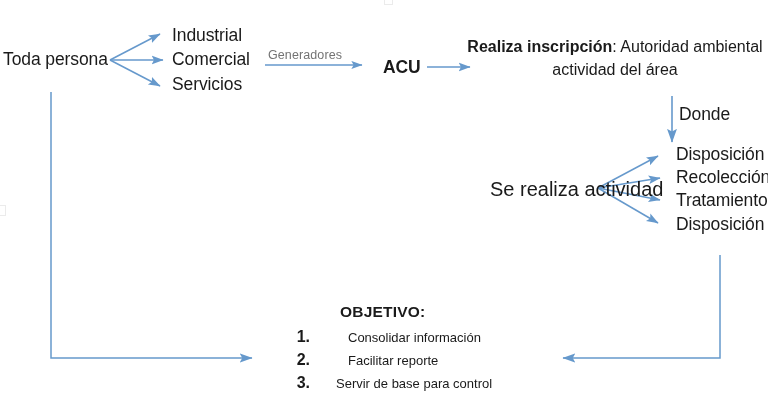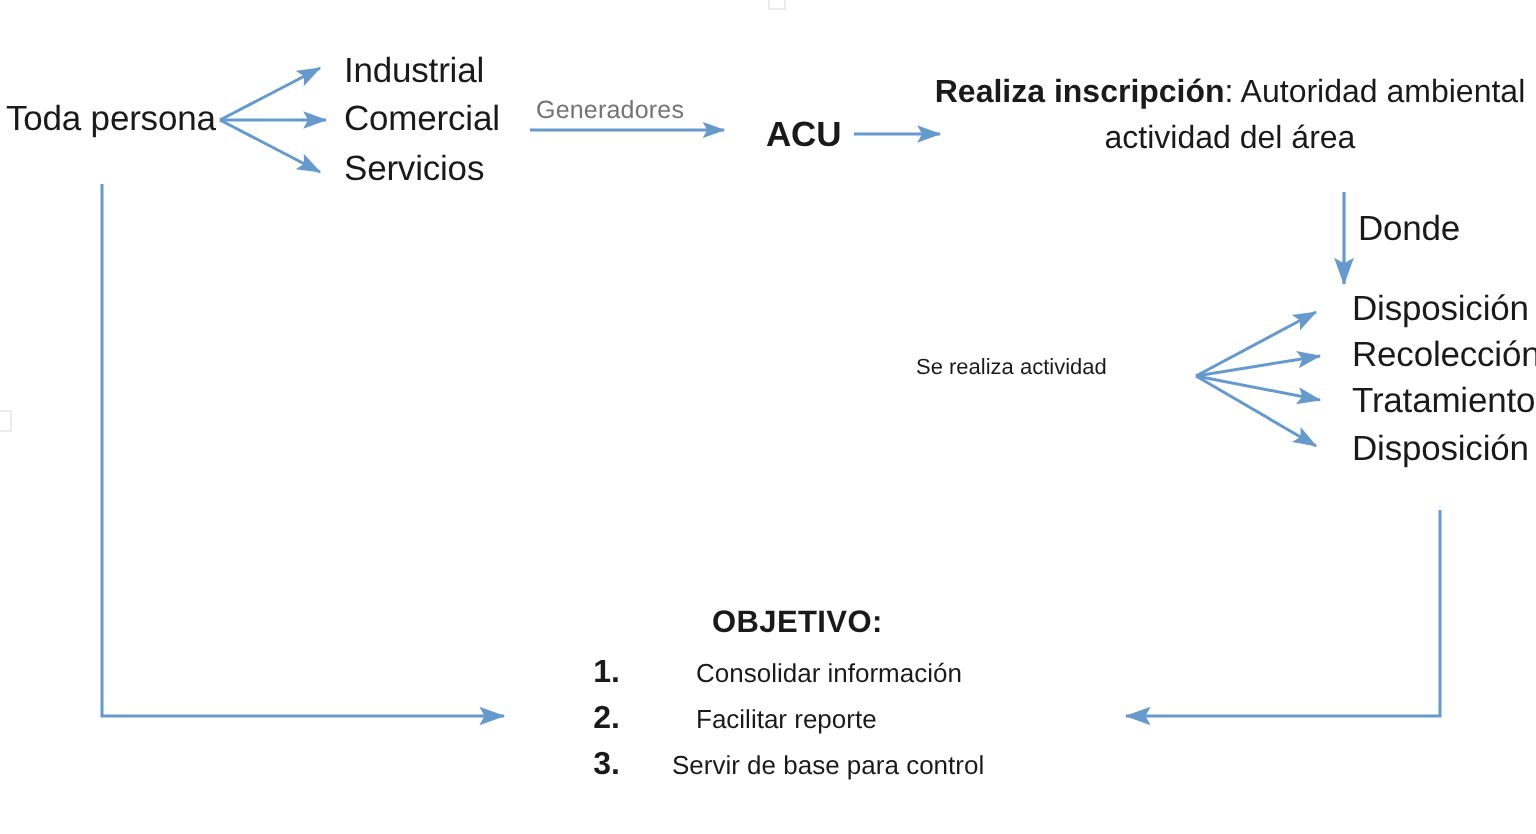--- a/index.html
+++ b/index.html
@@ -41,21 +41,22 @@
   .t-small {
     font-size: 12.5px;
     letter-spacing: 0.1px;
     color: #737373;
     text-align: center;
   }
   .t-bold {
     font-weight: bold;
   }
   .t-mid {
-    font-size: 11px;
+    font-size: 20px;
+    margin-left: 32px;
   }
   .two-line {
     text-align: center;
     line-height: 1.45;
   }
   .num {
     font-size: 16px;
     font-weight: bold;
     text-align: right;
     width: 22px;
@@ -142,21 +143,21 @@
   <div class="lbl t-main" style="left:676px; top:145px;">Disposición</div>
 
   <div class="lbl t-main" style="left:676px; top:168px;">Recolección</div>
 
   <div class="lbl t-main" style="left:676px; top:191px;">Tratamiento</div>
 
   <div class="lbl t-main" style="left:676px; top:215px;">Disposición</div>
 
   <div style="position:absolute; left:288px; top:303px;">
 
-    <div style="margin-left:68px; font-size:15.5px; font-weight:bold; color:#1a1a1a; letter-spacing:0.2px;">OBJETIVO:</div>
+    <div style="margin-left:52px; font-size:15.5px; font-weight:bold; color:#1a1a1a; letter-spacing:0.2px;">OBJETIVO:</div>
 
     <div style="display:flex; align-items:baseline; margin-top:7px;">
       <span class="num">1.</span>
       <span class="obj-item" style="margin-left:38px;">Consolidar información</span>
     </div>
 
     <div style="display:flex; align-items:baseline; margin-top:5px;">
       <span class="num">2.</span>
       <span class="obj-item" style="margin-left:38px;text-align:right;">Facilitar reporte</span>
     </div>

